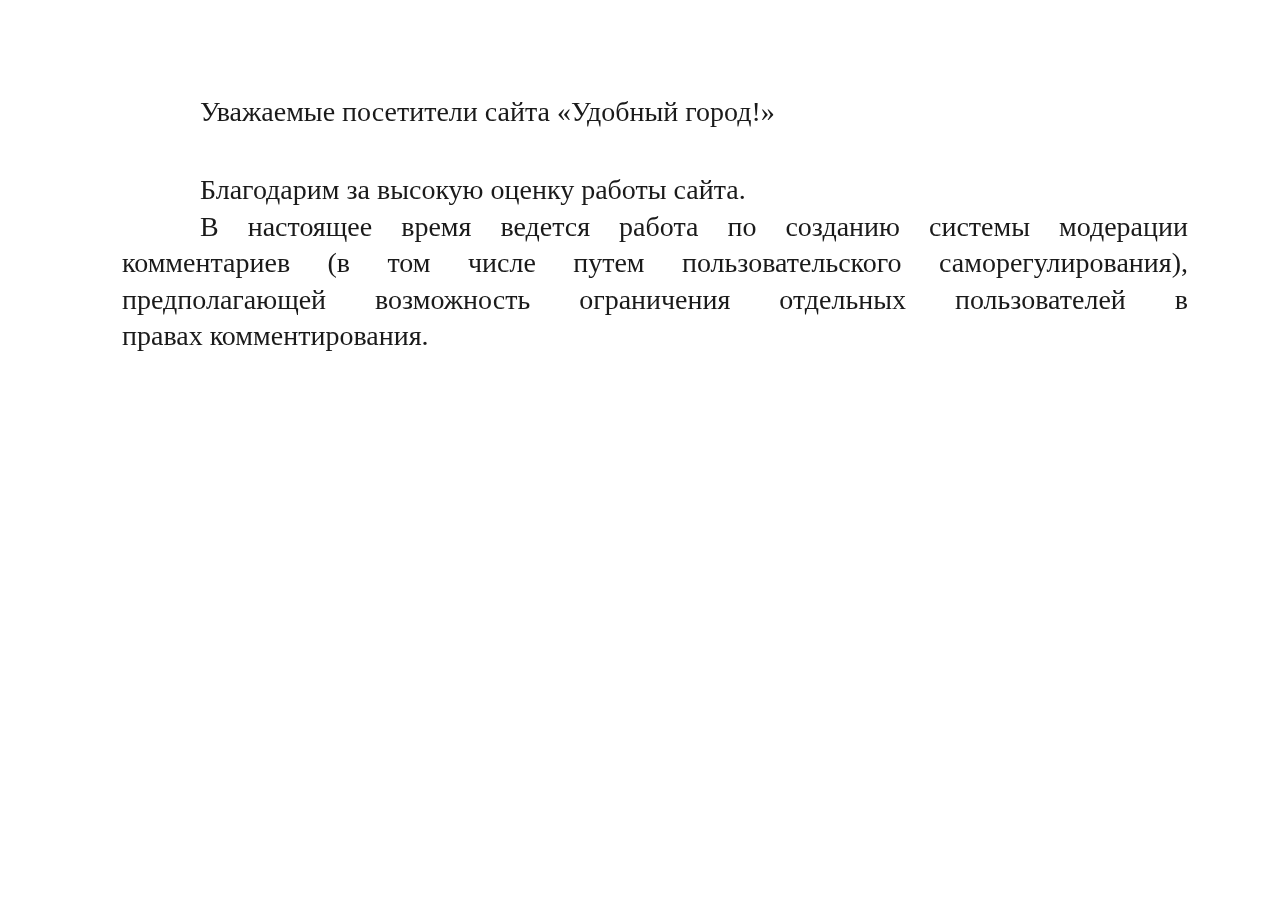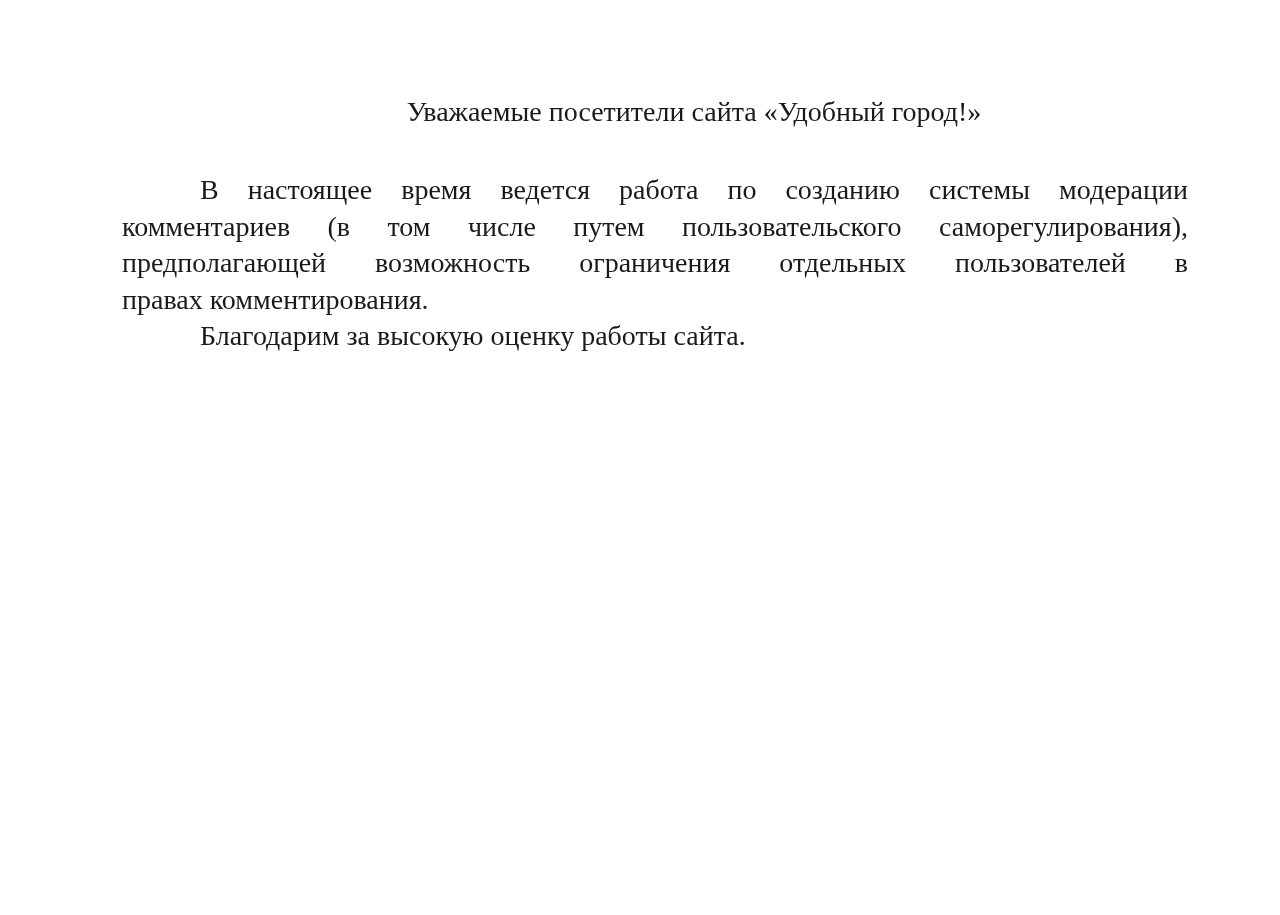--- a/index.html
+++ b/index.html
@@ -17,21 +17,20 @@
   }
   .page {
     box-sizing: border-box;
     width: 1280px;
     height: 915px;
     padding: 93px 92px 0 122px;
     background: #ffffff;
   }
   .doc-title {
     line-height: 38px;
-    text-align: center;
     text-indent: 78px; 
     white-space: nowrap;
   }
   .spacer-after-title { height: 41px; }
   .line {
     line-height: 36.5px;
     white-space: nowrap;
   }
   .line.indent { text-indent: 78px; }
   .line.justify {
@@ -44,26 +43,26 @@
 </head>
 <body>
 
 <div class="page">
 
   <div class="doc-title">Уважаемые посетители сайта «Удобный город!»</div>
 
   <div class="spacer-after-title"></div>
 
   <div>
+    <div class="line indent">Благодарим за высокую оценку работы сайта.</div>
+  </div>
+
+  <div>
     <div class="line justify indent">В настоящее время ведется работа по созданию системы модерации</div>
     <div class="line justify">комментариев (в том числе путем пользовательского саморегулирования),</div>
     <div class="line justify">предполагающей возможность ограничения отдельных пользователей в</div>
     <div class="line">правах комментирования.</div>
-  </div>
-
-  <div>
-    <div class="line indent">Благодарим за высокую оценку работы сайта.</div>
   </div>
 
   <div class="spacer-before-signature"></div>
 
 
 </div>
 
 </body></html>

